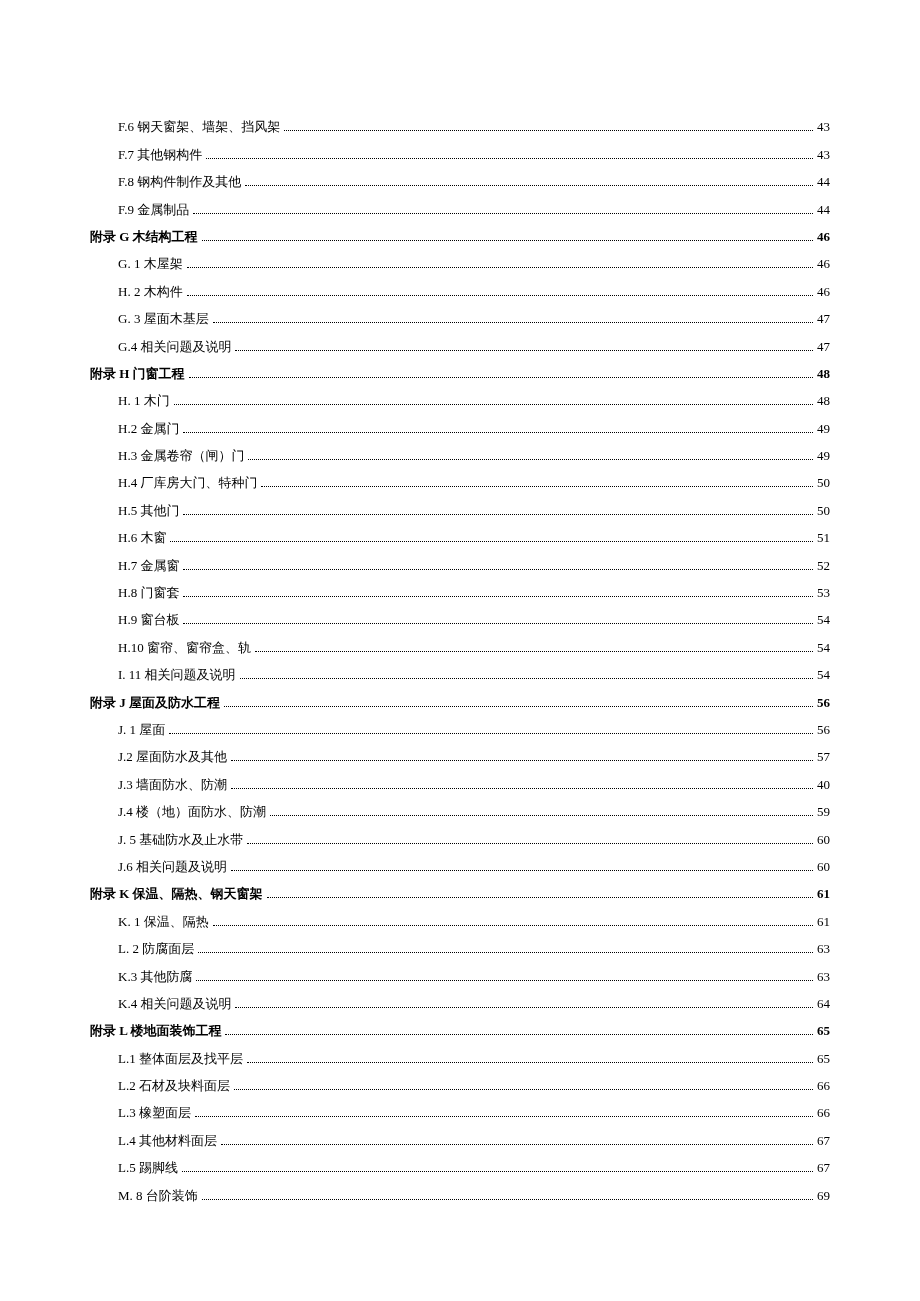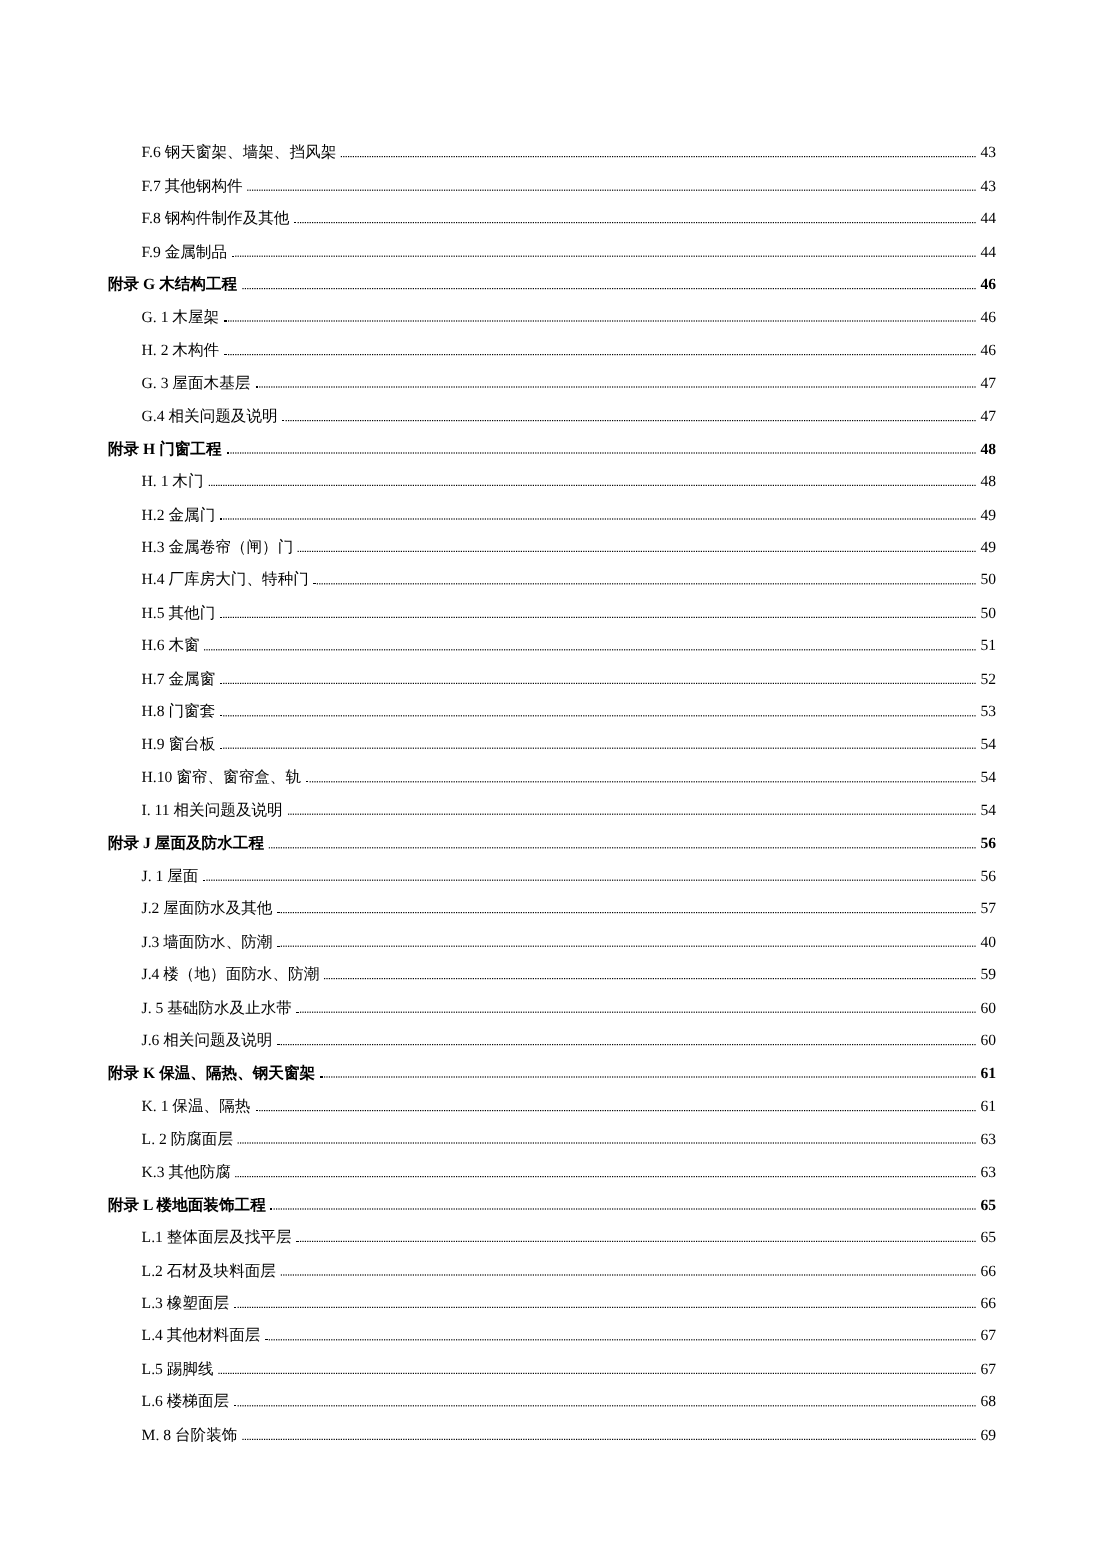--- a/index.html
+++ b/index.html
@@ -201,20 +201,25 @@
       <div class="toc-line indent-1">
         <span class="toc-label">L.    2 防腐面层</span>
         <span class="toc-dots"></span>
         <span class="toc-page">63</span>
       </div>
       <div class="toc-line indent-1">
         <span class="toc-label">K.3 其他防腐</span>
         <span class="toc-dots"></span>
         <span class="toc-page">63</span>
       </div>
+      <div class="toc-line indent-1">
+        <span class="toc-label">K.4 相关问题及说明</span>
+        <span class="toc-dots"></span>
+        <span class="toc-page">64</span>
+      </div>
       <div class="toc-line toc-section">
         <span class="toc-label">附录 L 楼地面装饰工程</span>
         <span class="toc-dots"></span>
         <span class="toc-page">65</span>
       </div>
       <div class="toc-line indent-1">
         <span class="toc-label">L.1 整体面层及找平层</span>
         <span class="toc-dots"></span>
         <span class="toc-page">65</span>
       </div>
@@ -230,25 +235,20 @@
       </div>
       <div class="toc-line indent-1">
         <span class="toc-label">L.4 其他材料面层</span>
         <span class="toc-dots"></span>
         <span class="toc-page">67</span>
       </div>
       <div class="toc-line indent-1">
         <span class="toc-label">L.5 踢脚线</span>
         <span class="toc-dots"></span>
         <span class="toc-page">67</span>
-      </div>
-      <div class="toc-line indent-1">
-        <span class="toc-label">L.6 楼梯面层</span>
-        <span class="toc-dots"></span>
-        <span class="toc-page">68</span>
       </div>
       <div class="toc-line indent-1">
         <span class="toc-label">M.   8 台阶装饰</span>
         <span class="toc-dots"></span>
         <span class="toc-page">69</span>
       </div>
     </div>
 </div>
 
 </body></html>

